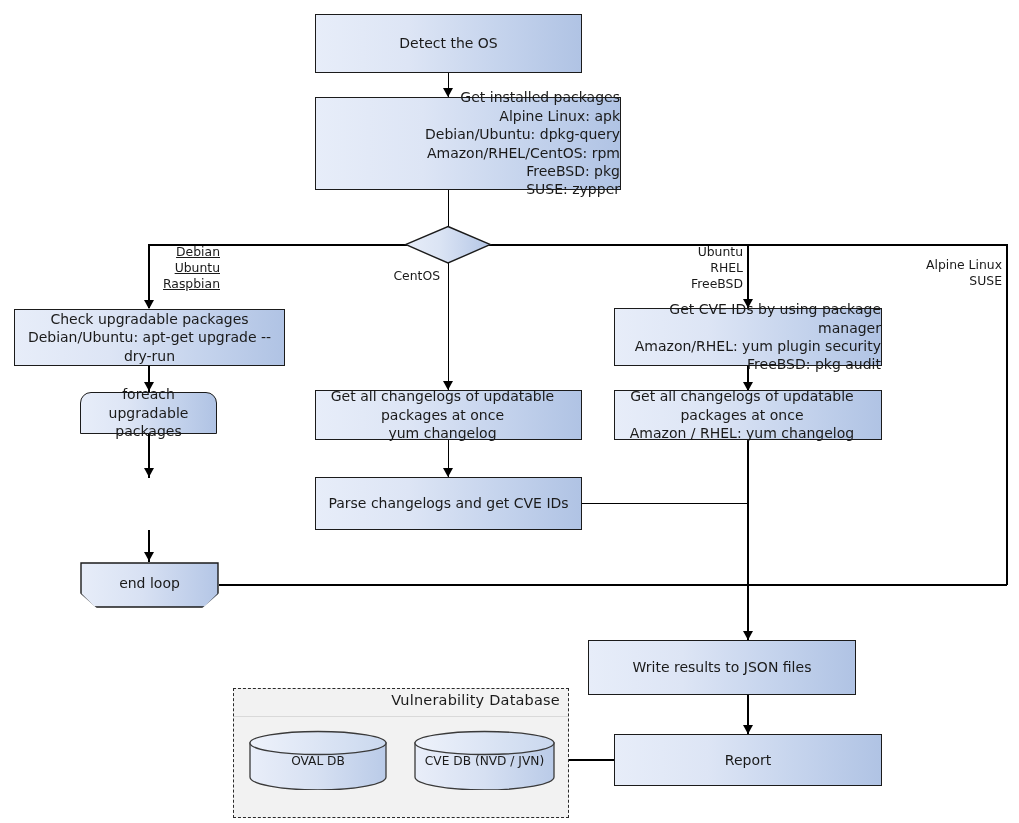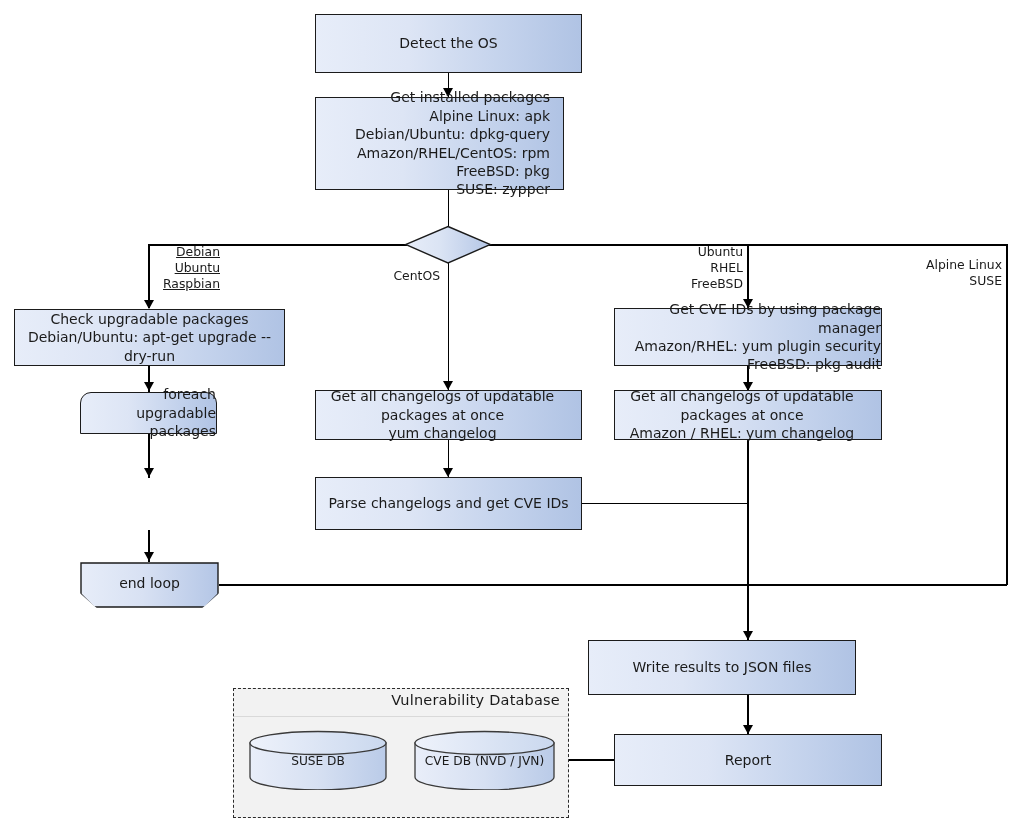--- a/index.html
+++ b/index.html
@@ -35,21 +35,20 @@
     z-index: 5;
   }
   .node .txt {
     white-space: nowrap;
   }
   .node.right-align { text-align: right; }
 
   
   .loop-start {
     border-radius: 11px 11px 0 0;
-    text-align: right;
   }
   .loop-end {
     clip-path: polygon(0 0, 100% 0, 100% 68%, 88% 100%, 12% 100%, 0 68%);
     border: none;
     background: transparent;
     padding: 0;
   }
 
   
   .group-box {
@@ -184,21 +183,21 @@
         <stop offset="1" stop-color="#b4c6e6"></stop>
       </linearGradient>
     </defs>
     <polygon points="44,1.5 86.5,19.5 44,38 1.5,19.5" fill="url(#gradDiamond)" stroke="#1b1b1b" stroke-width="1.4"></polygon>
   </svg>
 
   <div class="node" style="left:315px; top:14px; width:267px; height:59px;">
     <span class="txt">Detect the OS</span>
   </div>
 
-  <div class="node right-align" style="left:315px; top:97px; width:249px; height:93px; justify-content:flex-end; padding-right:13px;">
+  <div class="node right-align" style="left:315px; top:97px; width:306px; height:93px; justify-content:flex-end; ">
     <span class="txt" style="white-space:pre-line;">Get installed packages
 Alpine Linux: apk
 Debian/Ubuntu: dpkg-query
 Amazon/RHEL/CentOS: rpm
 FreeBSD: pkg
 SUSE: zypper</span>
   </div>
 
   <div class="node" style="left:14px; top:309px; width:271px; height:57px;">
     <span class="txt" style="white-space:pre-line;">Check upgradable packages
@@ -280,21 +279,21 @@
           <stop offset="1" stop-color="#bacbe8"></stop>
         </linearGradient>
         <linearGradient id="gradCylTopA" x1="0" y1="0" x2="1" y2="0">
           <stop offset="0" stop-color="#eef2fb"></stop>
           <stop offset="1" stop-color="#cad8ee"></stop>
         </linearGradient>
       </defs>
       <path d="M2,13 L2,47 A68,13 0 0 0 138,47 L138,13 Z" fill="url(#gradCylA)" stroke="#3a3a3a" stroke-width="1.3"></path>
       <ellipse cx="70" cy="13" rx="68" ry="11.5" fill="url(#gradCylTopA)" stroke="#3a3a3a" stroke-width="1.3"></ellipse>
     </svg>
-    <div class="label">SUSE DB</div>
+    <div class="label">OVAL DB</div>
   </div>
 
   <div class="cyl" style="left:413px; top:730px; width:143px; height:60px;">
     <svg width="143" height="60" viewBox="0 0 143 60">
       <defs>
         <linearGradient id="gradCylB" x1="0" y1="0" x2="1" y2="0">
           <stop offset="0" stop-color="#e9eef9"></stop>
           <stop offset="0.5" stop-color="#d6e0f2"></stop>
           <stop offset="1" stop-color="#bacbe8"></stop>
         </linearGradient>

